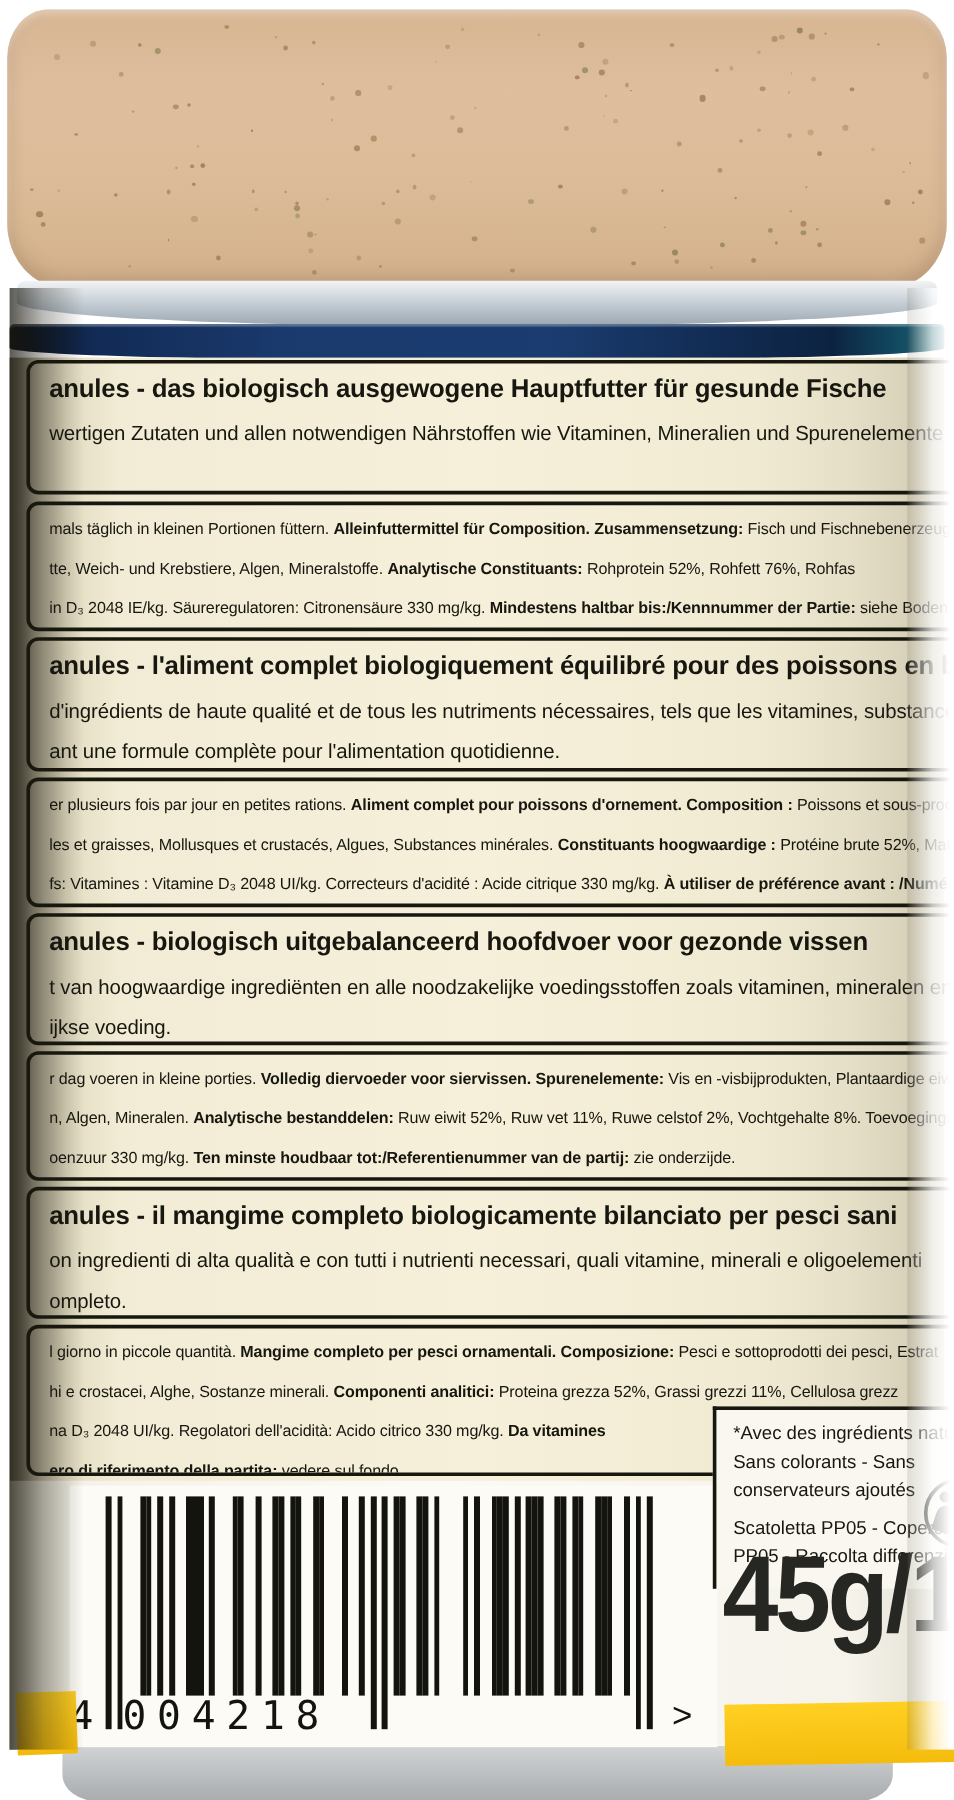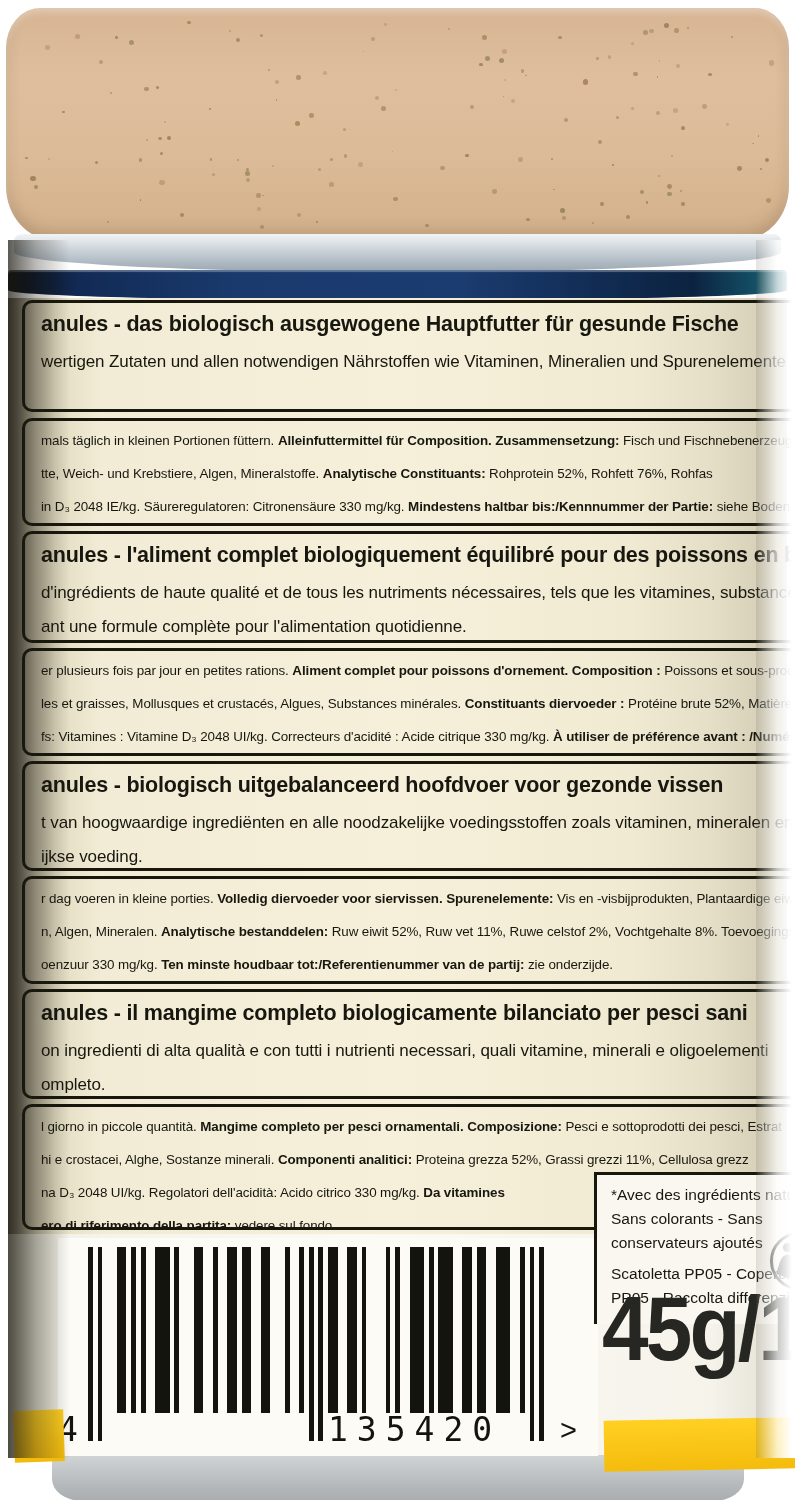--- a/index.html
+++ b/index.html
@@ -221,21 +221,21 @@
       <div class="line s"><span>tte, Weich- und Krebstiere, Algen, Mineralstoffe. </span><span class="b">Analytische Constituants: </span><span>Rohprotein 52%, Rohfett 76%, Rohfas</span></div>
       <div class="line s"><span>in D₃ 2048 IE/kg. Säureregulatoren: Citronensäure 330 mg/kg. </span><span class="b">Mindestens haltbar bis:/Kennnummer der Partie: </span><span>siehe Boden.</span></div>
     </div>
   <div class="box" style="top:531px;height:112px;">
       <div class="line h1"><span class="b">anules - l'aliment complet biologiquement équilibré pour des poissons en bonne sant</span></div>
       <div class="line h2"><span>d'ingrédients de haute qualité et de tous les nutriments nécessaires, tels que les vitamines, substances</span></div>
       <div class="line h2"><span>ant une formule complète pour l'alimentation quotidienne.</span></div>
     </div>
   <div class="box" style="top:648px;height:108px;">
       <div class="line s"><span>er plusieurs fois par jour en petites rations. </span><span class="b">Aliment complet pour poissons d'ornement. </span><span class="b">Composition : </span><span>Poissons et sous-produits</span></div>
-      <div class="line s"><span>les et graisses, Mollusques et crustacés, Algues, Substances minérales. </span><span class="b">Constituants diervoeder : </span><span>Protéine brute 52%, Matières gras</span></div>
+      <div class="line s"><span>les et graisses, Mollusques et crustacés, Algues, Substances minérales. </span><span class="b">Constituants hoogwaardige : </span><span>Protéine brute 52%, Matières gras</span></div>
       <div class="line s"><span>fs: Vitamines : Vitamine D₃ 2048 UI/kg. Correcteurs d'acidité : Acide citrique 330 mg/kg. </span><span class="b">À utiliser de préférence avant : /Numéro</span></div>
     </div>
   <div class="box" style="top:761px;height:110px;">
       <div class="line h1"><span class="b">anules - biologisch uitgebalanceerd hoofdvoer voor gezonde vissen</span></div>
       <div class="line h2"><span>t van hoogwaardige ingrediënten en alle noodzakelijke voedingsstoffen zoals vitaminen, mineralen en</span></div>
       <div class="line h2"><span>ijkse voeding.</span></div>
     </div>
   <div class="box" style="top:876px;height:108px;">
       <div class="line s"><span>r dag voeren in kleine porties. </span><span class="b">Volledig diervoeder voor siervissen. </span><span class="b">Spurenelemente: </span><span>Vis en -visbijprodukten, Plantaardige eiwitb</span></div>
       <div class="line s"><span>n, Algen, Mineralen. </span><span class="b">Analytische bestanddelen: </span><span>Ruw eiwit 52%, Ruw vet 11%, Ruwe celstof 2%, Vochtgehalte 8%. Toevoegingsmidd</span></div>
@@ -310,21 +310,21 @@
         <div class="bar" style="left: 388.8px; width: 4.8px; height: 166px;"></div>
         <div class="bar" style="left: 393.6px; width: 4.8px; height: 166px;"></div>
         <div class="bar" style="left: 408px; width: 4.8px; height: 166px;"></div>
         <div class="bar" style="left: 412.8px; width: 4.8px; height: 166px;"></div>
         <div class="bar" style="left: 417.6px; width: 4.8px; height: 166px;"></div>
         <div class="bar" style="left: 432px; width: 4.8px; height: 166px;"></div>
         <div class="bar" style="left: 441.6px; width: 4.8px; height: 194px;"></div>
         <div class="bar" style="left: 451.2px; width: 4.8px; height: 194px;"></div>
       </div>
     <div class="bc-digit" id="bc-first">4</div>
-    <div class="bc-digit" id="bc-g2">135420</div>
+    <div class="bc-digit" id="bc-g1">004218</div>
     <div class="bc-digit" id="bc-end">&gt;</div>
   </div>
 
   <div id="weight">45g/100</div>
 
   <div id="yellow-left"></div>
   <div id="yellow-right"></div>
   <div id="base"></div>
 
   <div id="left-shadow"></div>

